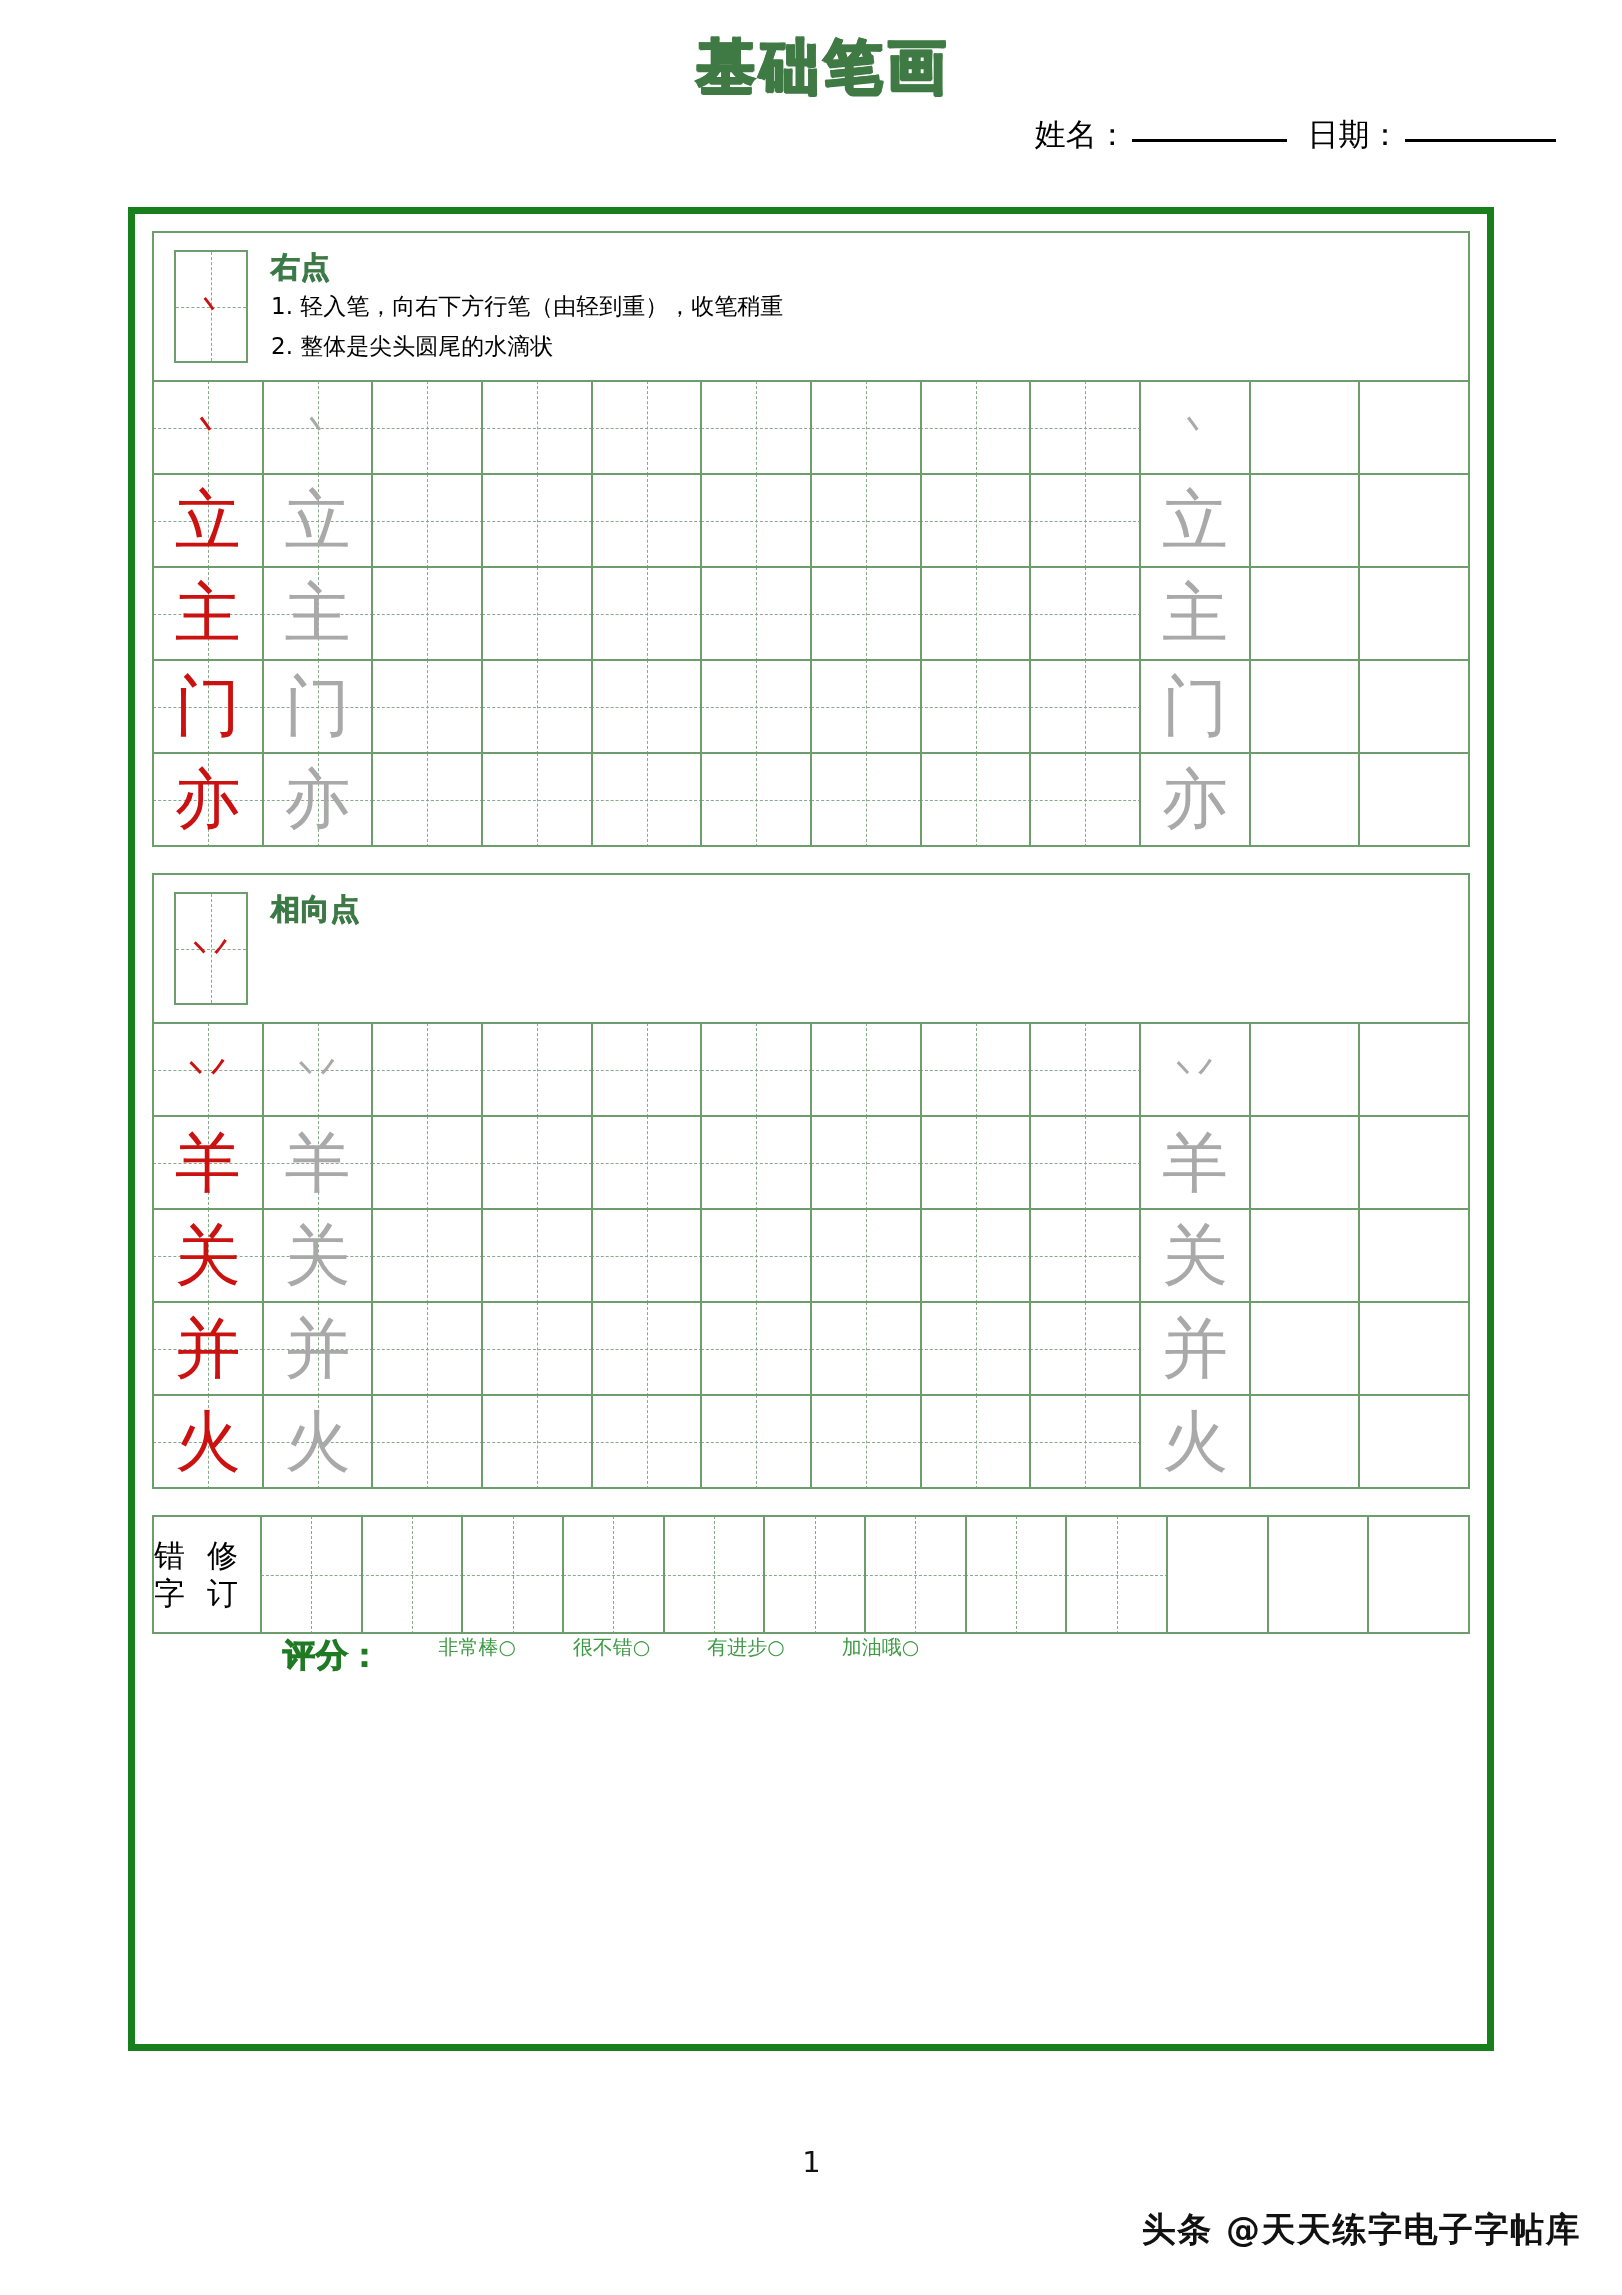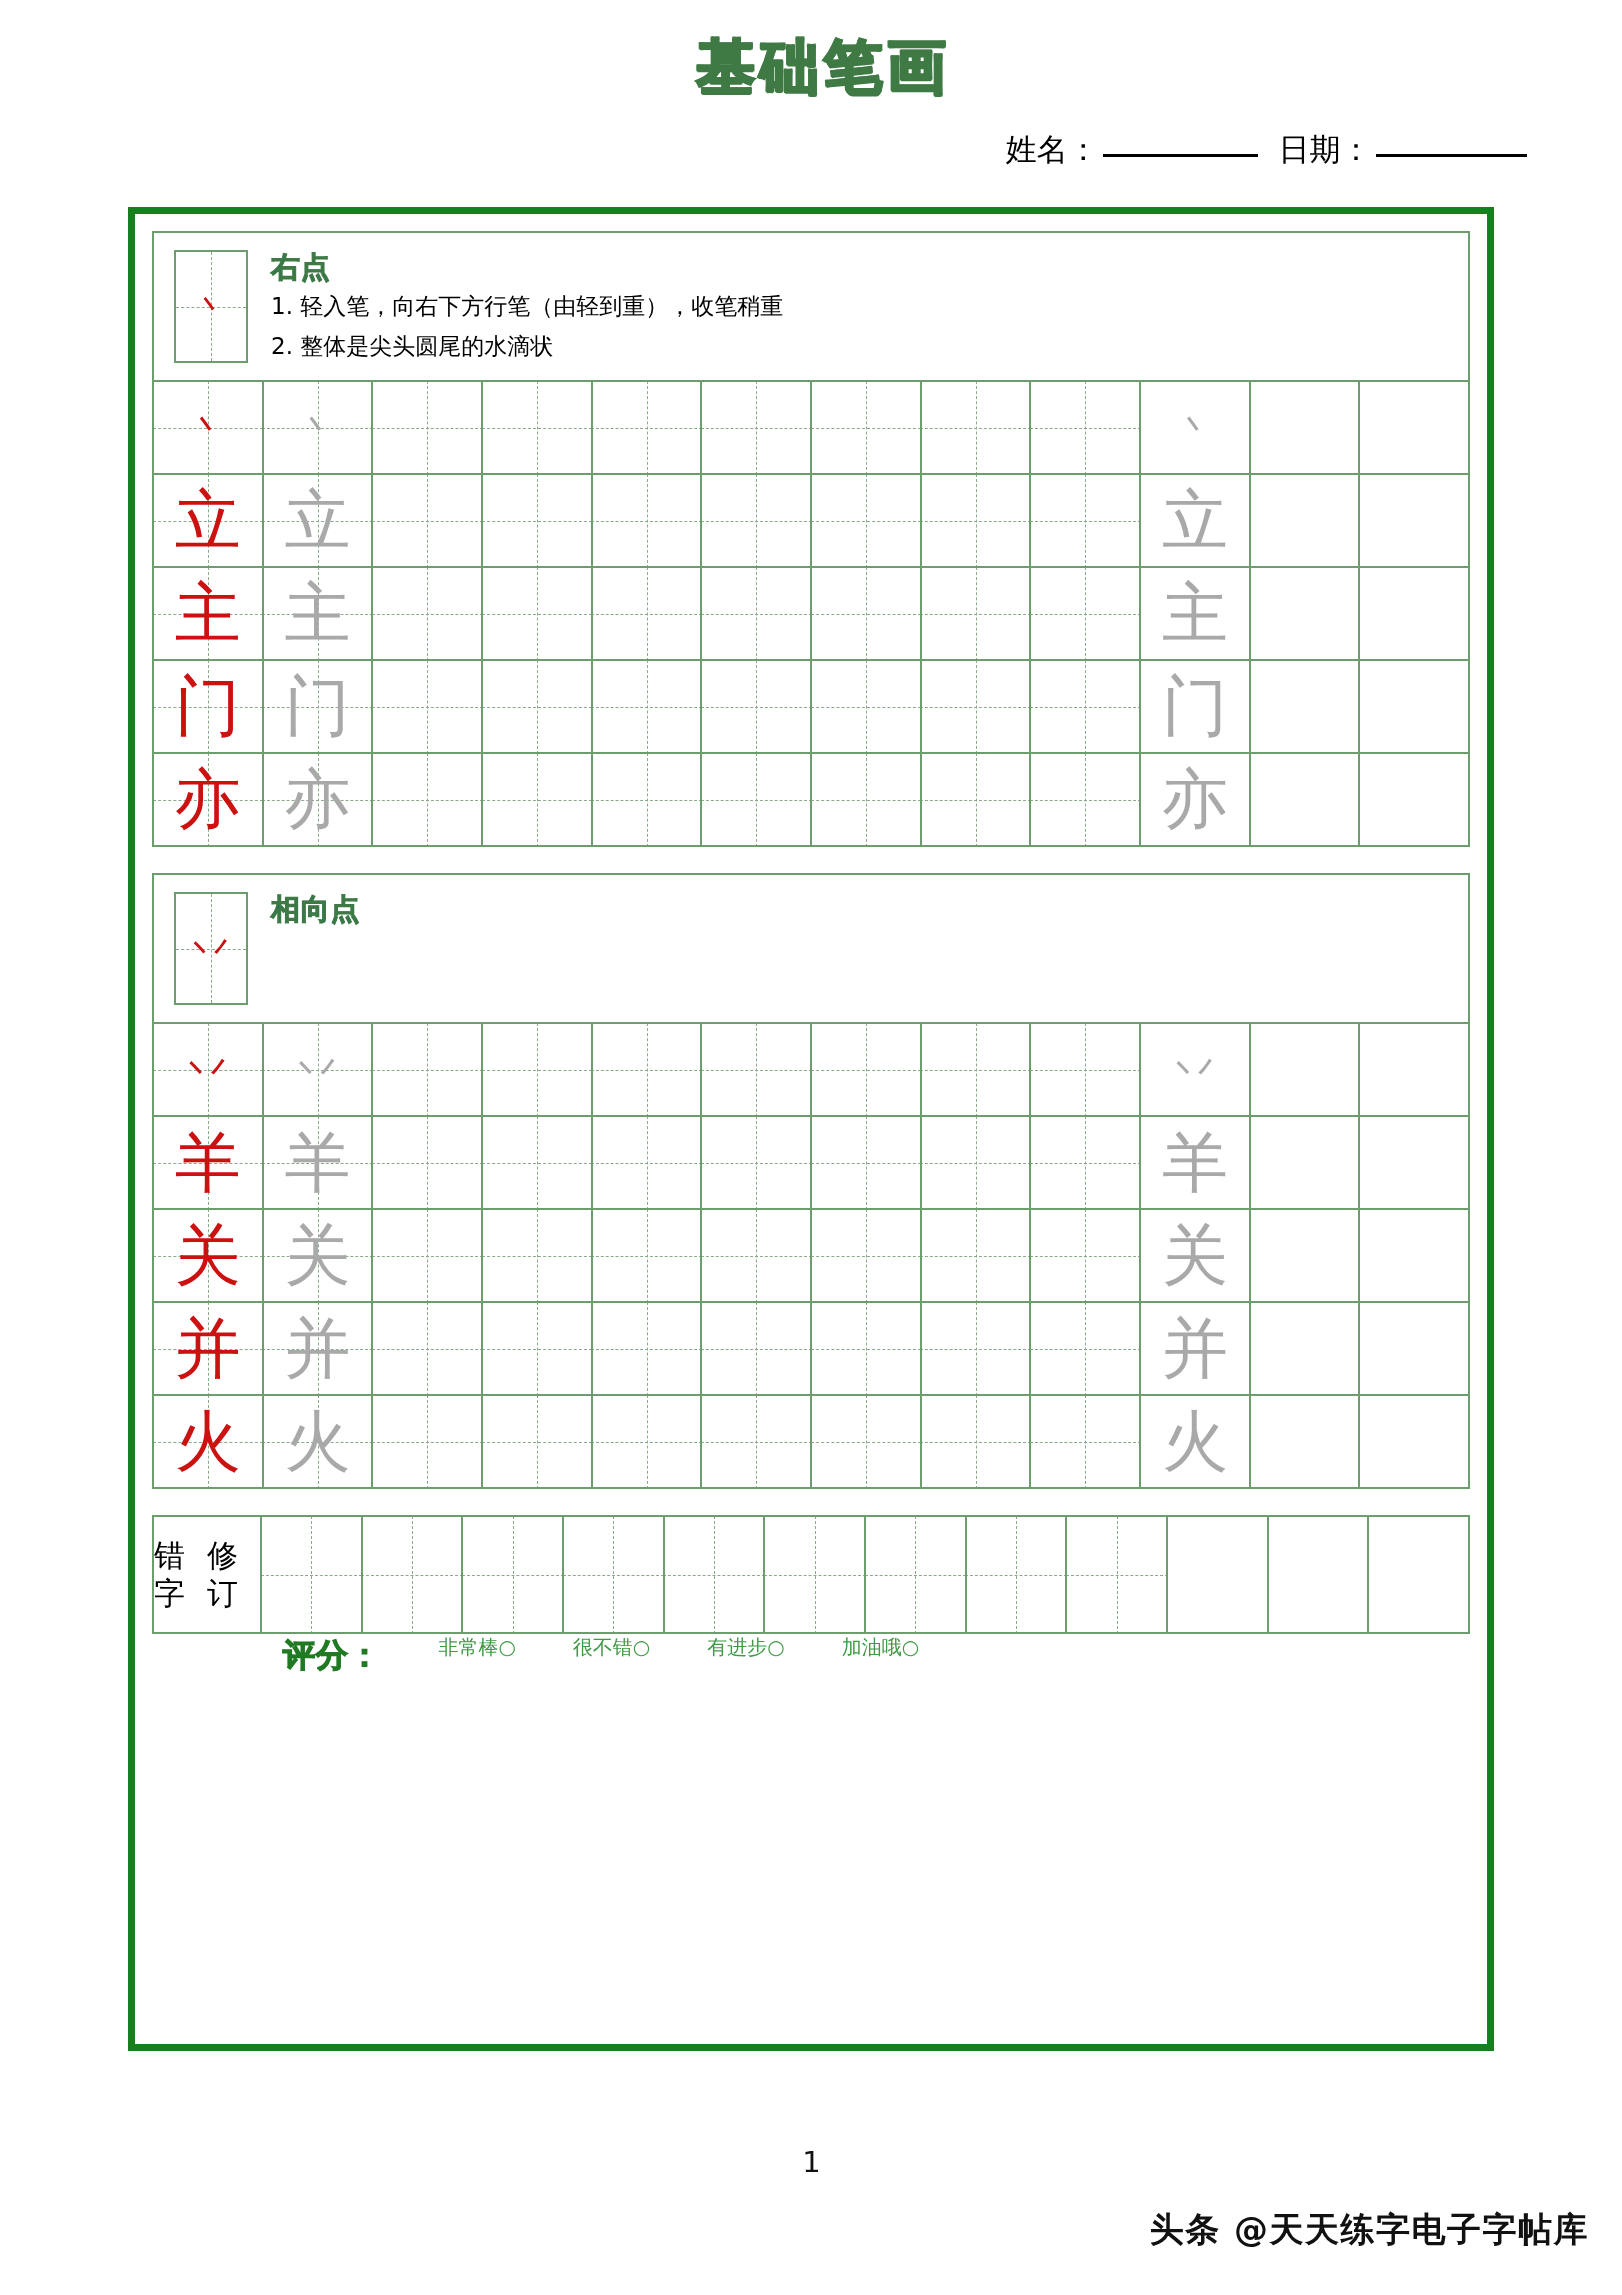--- a/index.html
+++ b/index.html
@@ -29,22 +29,22 @@
     text-shadow:
        1.5px 0 0 #3f7a45, -1.5px 0 0 #3f7a45,
        0 1.5px 0 #3f7a45, 0 -1.5px 0 #3f7a45;
     margin-left: 24px;
   }
   .meta-line {
     display: flex;
     justify-content: flex-end;
     align-items: baseline;
     gap: 20px;
-    padding-right: 96px;
-    margin-top: 33px;
+    padding-right: 67px;
+    margin-top: 18px;
     font-size: 31px;
     color: #000;
     font-family: "DejaVu Sans", sans-serif;
   }
   .meta-item { display: flex; align-items: baseline; gap: 4.6px; white-space: nowrap; }
   .meta-rule {
     display: inline-block;
     width: 155px;
     border-bottom: 3.1px solid #000;
     height: 0.8px;
@@ -256,21 +256,21 @@
     position: absolute;
     left: 0; right: 0;
     top: 2145px;
     text-align: center;
     font-size: 29px;
     color: #111;
     font-family: "DejaVu Sans", sans-serif;
   }
   .footer-mark {
     position: absolute;
-    right: 34px;
+    right: 42px;
     top: 2207px;
     font-size: 34px;
     color: #111;
     font-family: "DejaVu Sans", sans-serif;
     font-weight: bold;
     letter-spacing: 1.5px;
     white-space: nowrap;
   }
 </style>
 </head>

